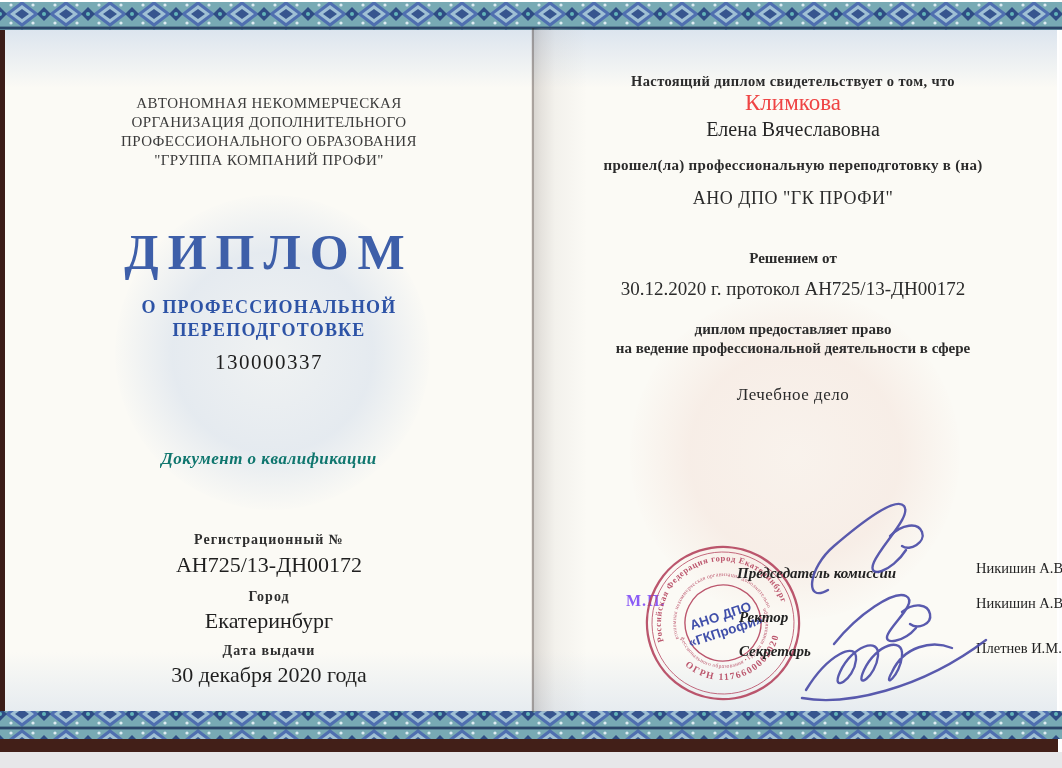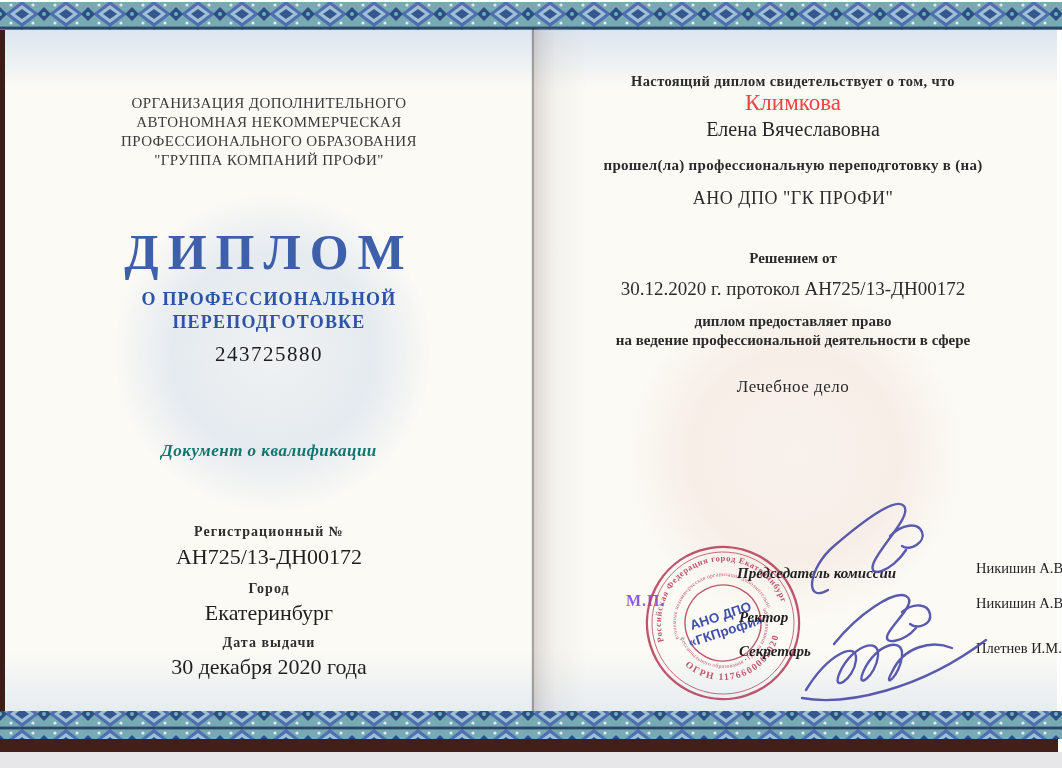--- a/index.html
+++ b/index.html
@@ -31,35 +31,35 @@
   .bands{position:absolute;left:0;top:0;width:1062px;height:768px;pointer-events:none;}
 
   
   .col{position:absolute;top:30px;text-align:center;}
   .col.left{left:5px;width:528px;}
   .col.right{left:533px;width:520px;}
 
   .org-block{padding-top:64px;}
   .org-line{font-size:15px;line-height:19px;letter-spacing:.4px;color:#3b3b3b;}
   .title{margin-top:54px;font-size:50px;line-height:56px;font-weight:bold;letter-spacing:9px;color:#3e5fa9;}
-  .subtitle{margin-top:8px;font-size:18px;line-height:23px;font-weight:bold;letter-spacing:1.2px;color:#2d53a6;}
+  .subtitle{margin-top:16px;font-size:18px;line-height:23px;font-weight:bold;letter-spacing:1.2px;color:#2d53a6;}
   .number{margin-top:8px;font-size:21px;letter-spacing:1.5px;color:#1e1e1e;}
   .doctype{margin-top:74px;font-size:17px;font-style:italic;font-weight:bold;letter-spacing:.5px;color:#0f766e;}
   .flabel{font-size:14px;font-weight:bold;letter-spacing:1px;color:#2e2e2e;line-height:18px;}
   .fvalue{font-size:22px;color:#1f1f1f;line-height:22px;}
   .mt62{margin-top:62px;font-family:Liberation Serif, serif;} .mt12{margin-top:12px;} .mt10{margin-top:10px;} .mt5{margin-top:5px;} .mt4{margin-top:4px;}
 
   .intro{padding-top:42px;font-size:14.5px;font-weight:bold;letter-spacing:.4px;line-height:18px;}
   .surname{font-size:23px;line-height:26px;color:#ef4444;}
   .fullname{font-size:20px;line-height:26px;color:#262626;}
   .training{margin-top:14px;font-size:15px;font-weight:bold;letter-spacing:.3px;line-height:19px;}
   .orgname{margin-top:12px;font-size:18px;letter-spacing:.5px;line-height:22px;}
   .decision-label{margin-top:40px;font-size:15px;font-weight:bold;line-height:19px;}
   .decision-value{margin-top:9px;font-size:19px;line-height:23px;}
-  .grant{margin-top:12px;font-size:15px;font-weight:bold;line-height:19px;}
+  .grant{margin-top:20px;font-size:15px;font-weight:bold;line-height:19px;}
   .fieldname{margin-top:26px;font-size:17px;letter-spacing:.5px;line-height:21px;}
 
   
   .mp{position:absolute;left:626px;top:592px;font-size:16px;font-weight:bold;letter-spacing:1px;color:#8b5cf6;}
   .role{position:absolute;font-size:15px;font-weight:bold;font-style:italic;color:#222;white-space:nowrap;}
   .role.r0{left:737px;top:565px;} .role.r1{left:739px;top:609px;} .role.r2{left:739px;top:643px;}
   .sig-name{position:absolute;font-size:14.5px;color:#222;white-space:nowrap;}
   .sig-name.n0{left:976px;top:560px;} .sig-name.n1{left:976px;top:595px;} .sig-name.n2{left:976px;top:640px;}
   .stamp-svg{position:absolute;left:641px;top:541px;}
   .signatures-svg{position:absolute;left:800px;top:492px;}
@@ -100,31 +100,31 @@
       </pattern>
     </defs>
     <rect x="0" y="2" width="1062" height="28" fill="url(#guilloche)"></rect>
     <rect x="0" y="711" width="1062" height="28" fill="url(#guilloche)"></rect>
   </svg>
 
   <div class="spine"></div>
 
   <div class="col left">
     <div class="org-block">
+      <div class="org-line">АВТОНОМНАЯ НЕКОММЕРЧЕСКАЯ</div>
       <div class="org-line">ОРГАНИЗАЦИЯ ДОПОЛНИТЕЛЬНОГО</div>
-      <div class="org-line">АВТОНОМНАЯ НЕКОММЕРЧЕСКАЯ</div>
       <div class="org-line">ПРОФЕССИОНАЛЬНОГО ОБРАЗОВАНИЯ</div>
       <div class="org-line">"ГРУППА КОМПАНИЙ ПРОФИ"</div>
     </div>
     <div class="title">ДИПЛОМ</div>
     <div class="subtitle">
       <div>О ПРОФЕССИОНАЛЬНОЙ</div>
       <div>ПЕРЕПОДГОТОВКЕ</div>
     </div>
-    <div class="number">243725880</div>
+    <div class="number">130000337</div>
     <div class="doctype">Документ о квалификации</div>
     <div class="flabel mt62">Регистрационный №</div>
     <div class="fvalue mt5">АН725/13-ДН00172</div>
     <div class="flabel mt12">Город</div>
     <div class="fvalue mt4">Екатеринбург</div>
     <div class="flabel mt10">Дата выдачи</div>
     <div class="fvalue mt4">30 декабря 2020 года</div>
   </div>
 
   <div class="col right">

